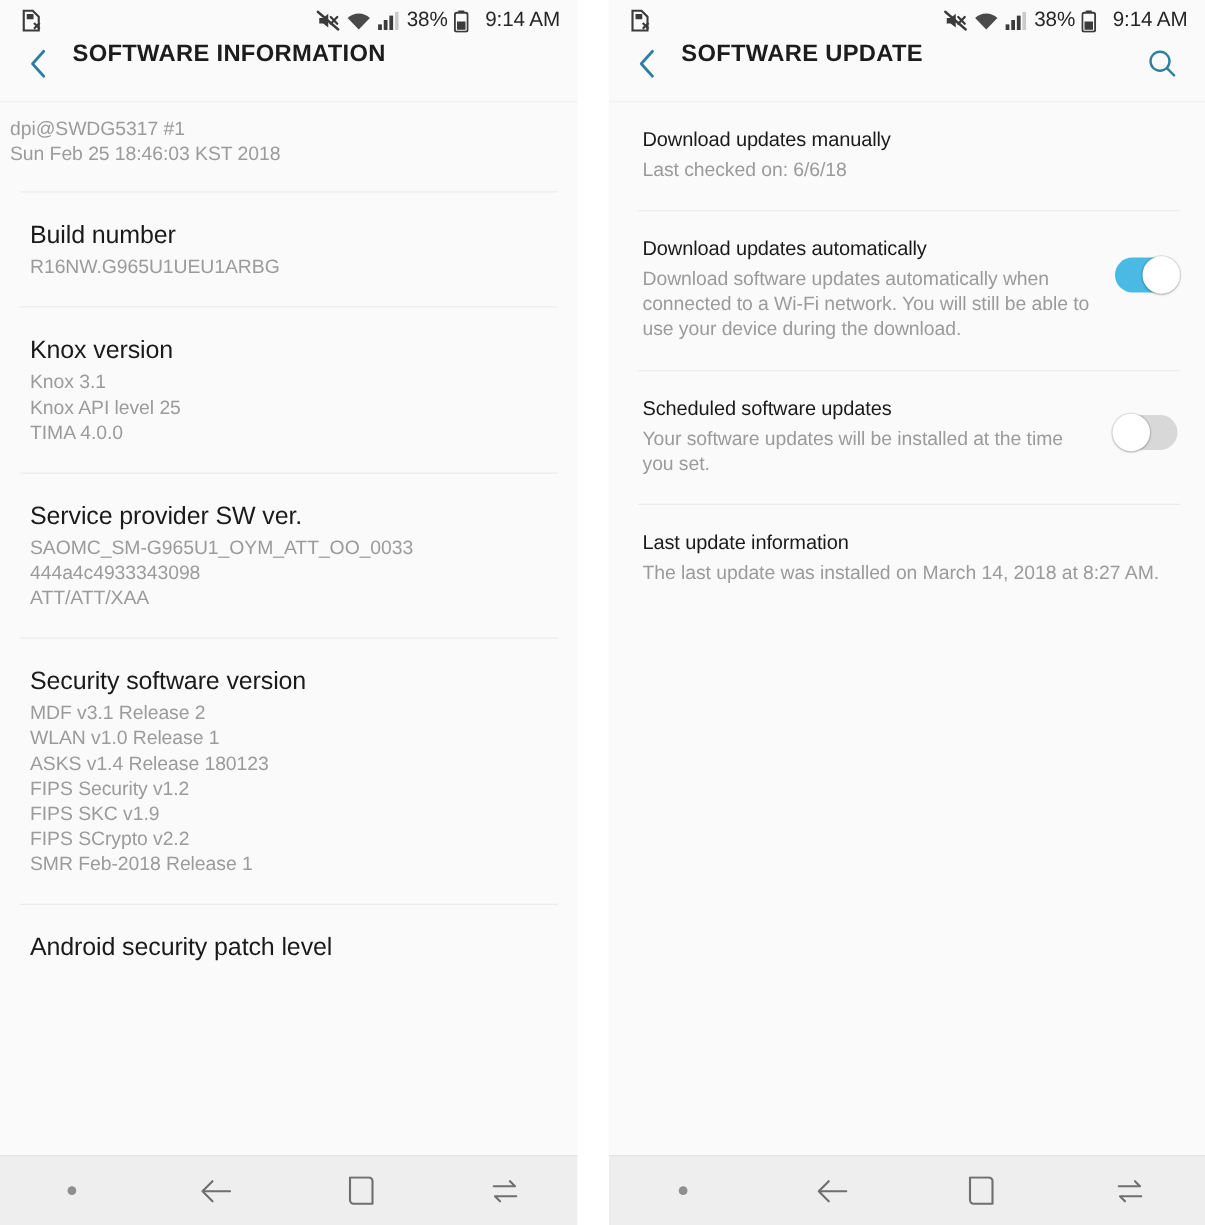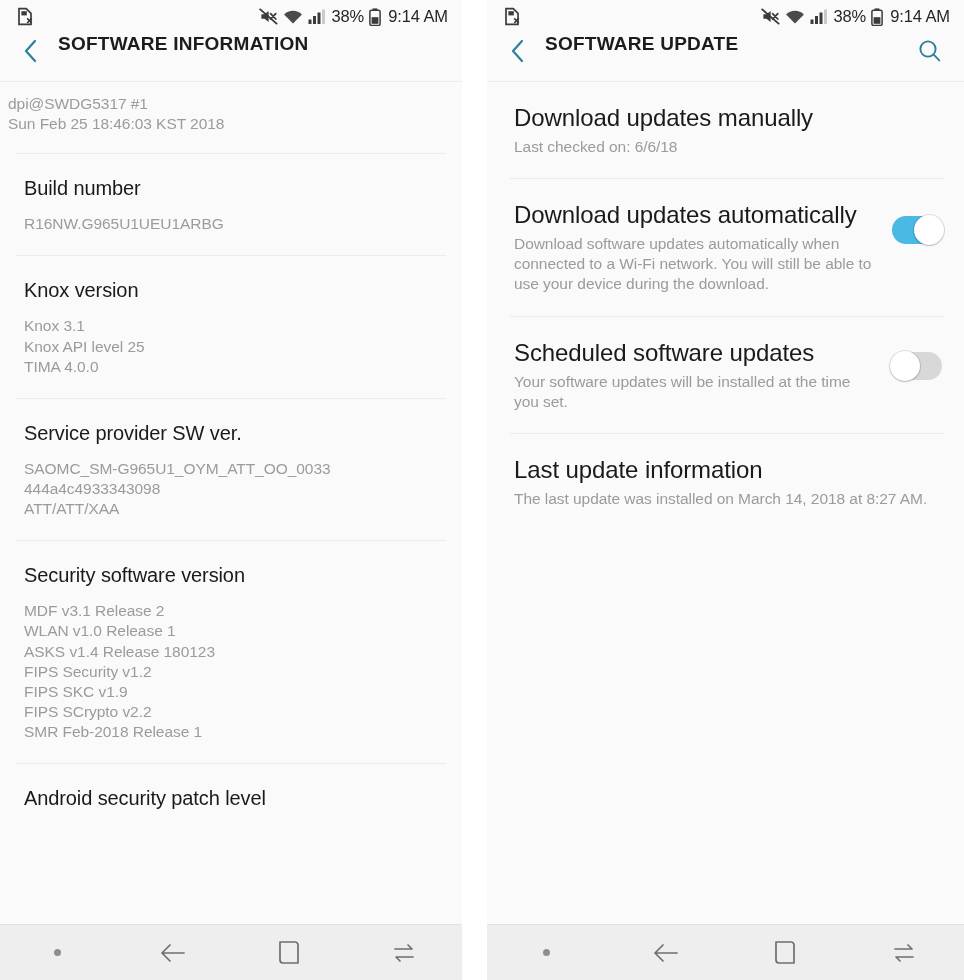--- a/index.html
+++ b/index.html
@@ -50,21 +50,21 @@
     gap: 5px;
     color: #3b3b3b;
   }
   .sb-text {
     font-size: 16.5px;
     color: #262626;
     letter-spacing: -0.1px;
     white-space: nowrap;
   }
   .sb-battpct { margin-left: 1px; }
-  .sb-time { margin-left: 2px; }
+  .sb-time { margin-left: 8px; }
   .ic { display: inline-block; line-height: 0; }
 
   
   .appbar {
     flex: 0 0 49px;
     height: 49px;
     background: #fafafa;
     display: flex;
     align-items: flex-start;
     padding: 0 16px 0 12px;
@@ -128,27 +128,27 @@
   .item-sub {
     font-size: 15.5px;
     color: #9b9b9b;
     line-height: 1.30;
     letter-spacing: -0.05px;
   }
   .sub-lines > div { white-space: nowrap; }
 
   
   .left .item { padding-top: 22px; padding-bottom: 22px; }
-  .left .item-head + .sub-lines { margin-top: 13px; }
+  .left .item-head + .sub-lines { margin-top: 3px; }
   .left .partial { padding-top: 12px; padding-bottom: 20px; padding-left: 8px; }
 
   
   .right .item { padding-top: 21px; padding-bottom: 22px; padding-left: 27px; padding-right: 22px; }
   .right .item.divided::after { left: 23px; right: 20px; }
-  .right .item-head { font-size: 24px; }
+  .right .item-head { font-size: 16px; }
   .right .item-sub  { font-size: 15.5px; }
   .right .item-head + .item-sub,
   .right .item-head + .sub-lines { margin-top: 4px; }
   .row-flex { display: flex; align-items: flex-start; }
   .row-text { flex: 1 1 auto; min-width: 0; }
   .row-ctl  { flex: 0 0 auto; padding-left: 18px; display: flex; align-items: center; }
 
   
   .toggle {
     width: 50px;

